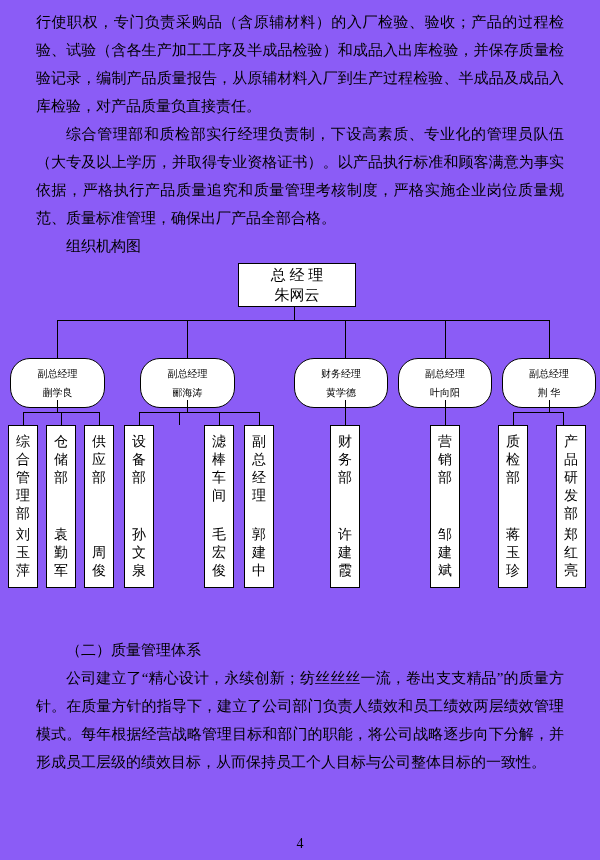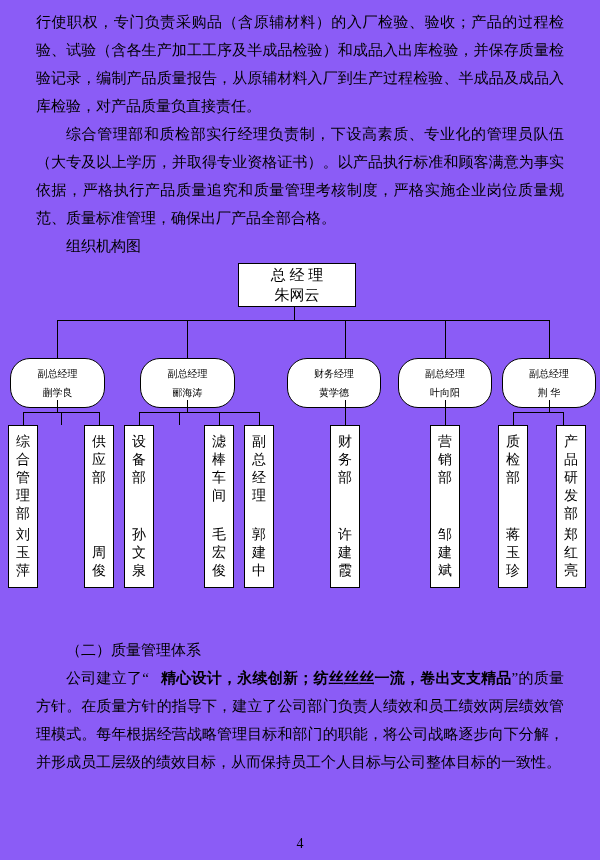--- a/index.html
+++ b/index.html
@@ -16,21 +16,21 @@
   .textcol { padding: 8px 36px 0 36px; }
   p.body-para {
     margin: 0;
     font-size: 15px;
     line-height: 28px;
     text-align: justify;
   }
   p.indent { text-indent: 2em; }
   p.heading-line { margin: 0; font-size: 15px; line-height: 28px; text-indent: 2em; }
   p.motto-line { margin: 0; font-size: 15px; line-height: 29px; text-indent: 2em; font-weight: bold; }
-  .bold { font-weight: bold; margin-left: 12px; }
+  .bold { font-weight: normal; }
 
   
   .chart {
     position: relative;
     width: 600px;
     height: 352px;
     margin-top: 2px;
   }
   .chart .hl, .chart .vl { position: absolute; background: #000; }
   .chart .hl { height: 1px; }
@@ -100,21 +100,21 @@
     <div class="vl" style="left:549px;top:58px;height:38px"></div>
 
     <div class="cbox mbox" style="left:10px;width:95px">
       <div>副总经理</div>
       <div>蒯学良</div>
     </div>
     <div class="cbox mbox" style="left:140px;width:95px">
       <div>副总经理</div>
       <div>郦海涛</div>
     </div>
-    <div class="cbox mbox" style="left:287px;width:94px">
+    <div class="cbox mbox" style="left:294px;width:94px">
       <div>财务经理</div>
       <div>黄学德</div>
     </div>
     <div class="cbox mbox" style="left:398px;width:94px">
       <div>副总经理</div>
       <div>叶向阳</div>
     </div>
     <div class="cbox mbox" style="left:502px;width:94px">
       <div>副总经理</div>
       <div>荆  华</div>
@@ -137,20 +137,24 @@
     <div class="vl" style="left:445px;top:138px;height:25px"></div>
 
     <div class="vl" style="left:549px;top:138px;height:12px"></div>
     <div class="hl" style="left:513px;top:150px;width:51px"></div>
     <div class="vl" style="left:513px;top:150px;height:13px"></div>
     <div class="vl" style="left:563px;top:150px;height:13px"></div>
 
     <div class="cbox vbox" style="left:8px">
       <div class="vtext">综合管理部</div>
       <div class="vtext">刘玉萍</div>
+    </div>
+    <div class="cbox vbox" style="left:46px">
+      <div class="vtext">仓储部</div>
+      <div class="vtext">袁勤军</div>
     </div>
     <div class="cbox vbox" style="left:124px">
       <div class="vtext">设备部</div>
       <div class="vtext">孙文泉</div>
     </div>
     <div class="cbox vbox" style="left:84px">
       <div class="vtext">供应部</div>
       <div class="vtext">周俊</div>
     </div>
     <div class="cbox vbox" style="left:204px">

